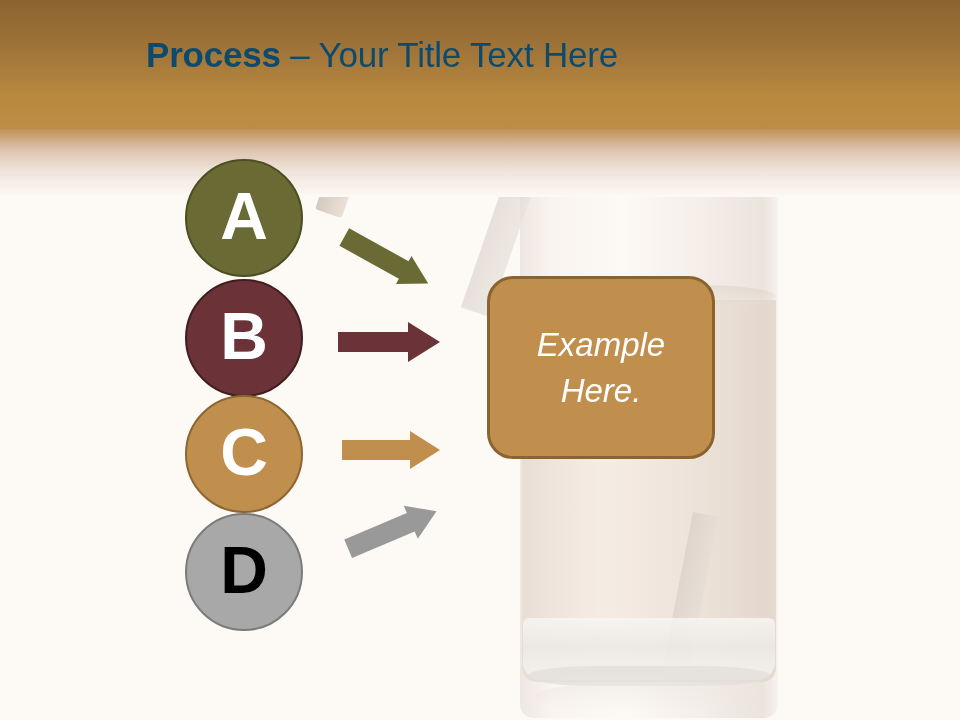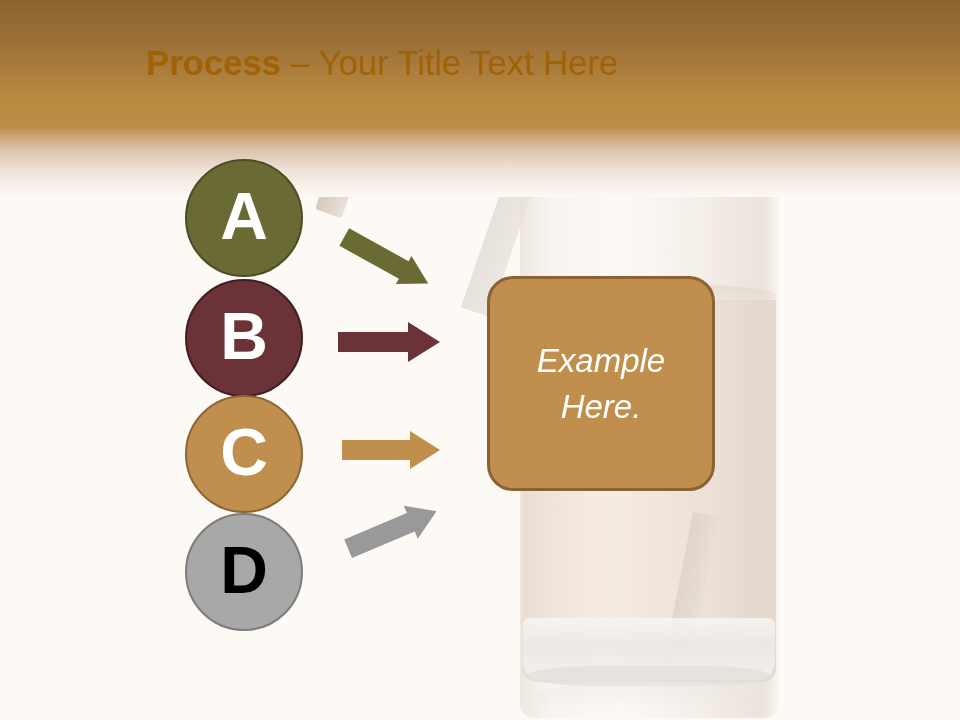--- a/index.html
+++ b/index.html
@@ -30,24 +30,24 @@
   }
   .header-fade {
     position: absolute;
     left: 0; top: 129px;
     width: 960px; height: 68px;
     background: linear-gradient(to bottom, #c09158 0%, #dcc3ad 30%, #f0e4db 62%, #fdf9f5 100%);
     z-index: 5;
   }
   .title {
     position: absolute;
-    left: 0; top: 42px;
+    left: 0; top: 34px;
     width: 764px;
     text-align: center;
-    color: #a16207;
+    color: #0c4a6e;
     font-size: 35px;
     line-height: 42px;
     letter-spacing: -0.2px;
     white-space: nowrap;
     z-index: 7;
   }
   .title .strong { font-weight: bold; }
   .title .rest   { font-weight: normal; }
 
   
@@ -178,21 +178,21 @@
   .arrow {
     position: absolute;
     z-index: 9;
   }
   .arrow svg { display: block; }
 
   
   .example-box {
     position: absolute;
     left: 487px; top: 276px;
-    width: 228px; height: 215px;
+    width: 228px; height: 183px;
     background: #c08f4e;
     border: 3px solid #8a6331;
     border-radius: 26px;
     z-index: 12;
     display: flex;
     align-items: center;
     justify-content: center;
     box-sizing: border-box;
   }
   .example-text {

